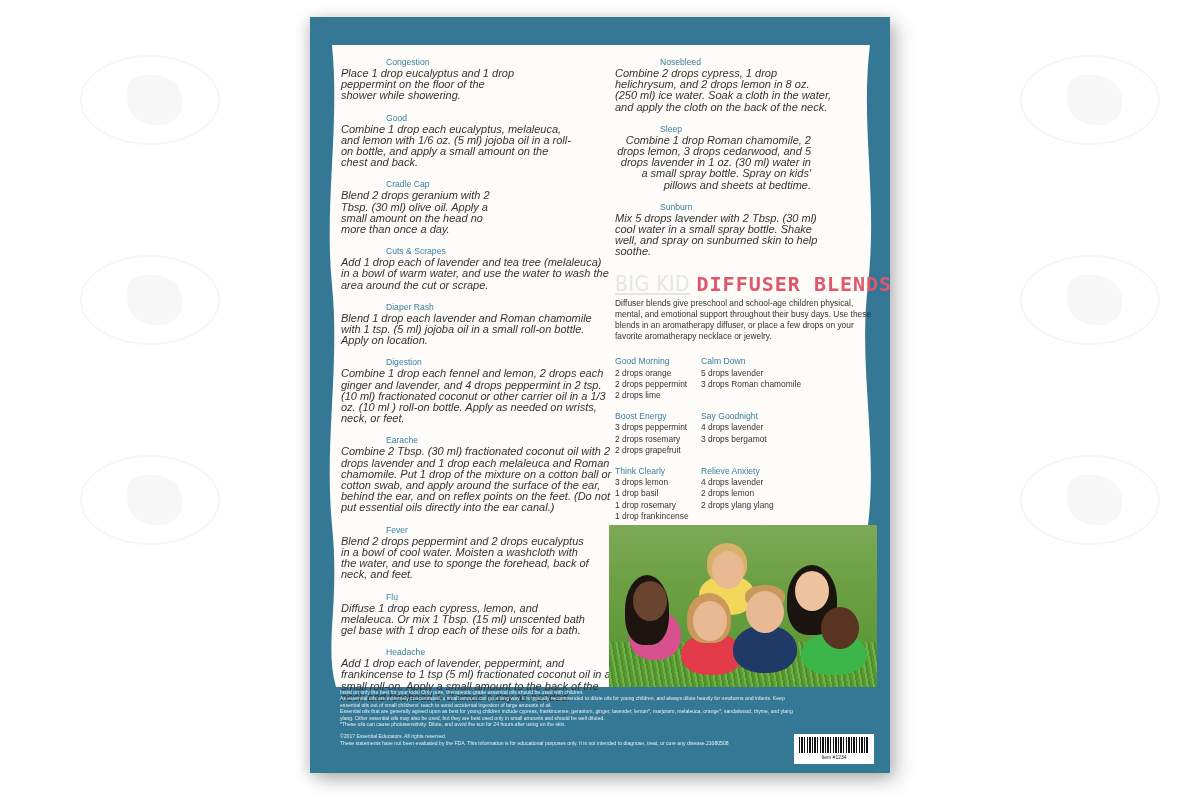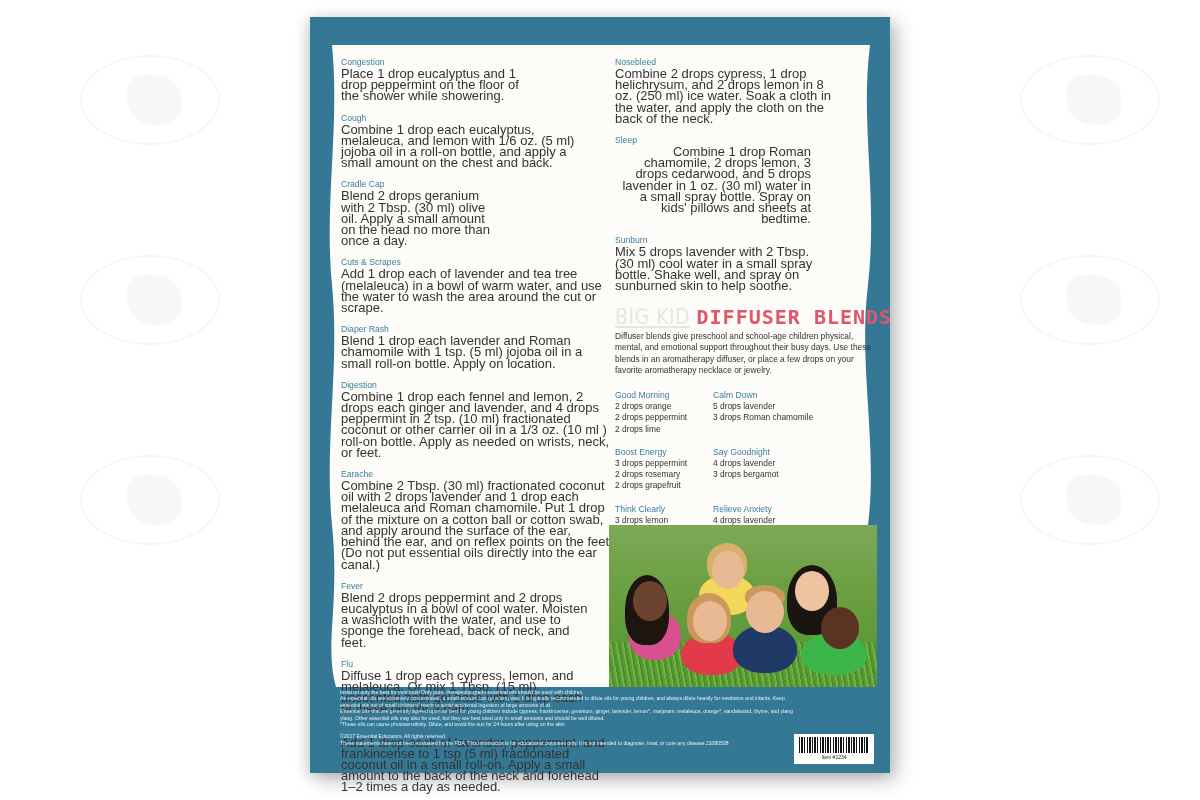--- a/index.html
+++ b/index.html
@@ -35,39 +35,39 @@
 
   .col-left {
     position: absolute; left: 31px; top: 40px; width: 272px;
   }
   .col-right {
     position: absolute; left: 305px; top: 40px; width: 260px;
   }
 
   .remedy { margin-bottom: 11px; }
   .remedy-title {
-    color: #3a7ea0; font-size: 8.6px; line-height: 11px; display: block;
+    color: #3a7ea0; font-size: 8.6px; line-height: 11px; display: block; margin-left: 45px;
   }
   .remedy-body {
-    color: #333333; font-size: 13px; line-height: 11.2px; display: block;
+    color: #333333; font-size: 11px; line-height: 11.2px; display: block; font-style: italic;
   }
 
   .diffuser-heading {
     margin-top: 14px; font-size: 21px; line-height: 24px; letter-spacing: 0.5px;
     white-space: nowrap;
   }
   .diffuser-heading .h-big { color: #e5e5e5; font-family: "DejaVu Sans", sans-serif; font-weight: normal; font-stretch: condensed; text-decoration: underline; }
   .diffuser-heading .h-blends { color: #e0566b; font-family: "DejaVu Sans Mono", monospace; font-weight: bold; font-size: 20px; letter-spacing: 1px; }
 
   .diffuser-intro {
     color: #333333; font-size: 8.4px; line-height: 11.2px; margin-top: 2px; width: 258px;
   }
 
   .blend-grid {
-    display: grid; grid-template-columns: 86px 170px; column-gap: 0; row-gap: 10px; margin-top: 14px; gap: 12px;
+    display: grid; grid-template-columns: 86px 170px; column-gap: 0; row-gap: 10px; margin-top: 14px;
   }
   .blend-title { color: #3a7ea0; font-size: 8.6px; line-height: 11.2px; display: block; }
   .blend-line { color: #333333; font-size: 8.4px; line-height: 11.2px; display: block; }
 
   .photo {
     position: absolute; left: 299px; top: 508px; width: 268px; height: 162px;
     overflow: hidden; background: linear-gradient(180deg, #7da957 0%, #6da044 35%, #5f9a3a 70%, #4f8a2e 100%);
   }
   .photo .grass {
     position: absolute; left: 0; right: 0; bottom: 0; height: 45px;
@@ -116,21 +116,21 @@
   <svg class="wave-right" viewBox="0 0 40 480" preserveAspectRatio="none">
     <path d="M40 0 L20 0 C10 80, 28 150, 18 240 C8 320, 28 400, 18 480 L40 480 Z" fill="#357895"></path>
   </svg>
 
   <div class="col-left">
     <div class="remedy">
       <span class="remedy-title">Congestion</span>
       <span class="remedy-body" style="width:180px;">Place 1 drop eucalyptus and 1 drop peppermint on the floor of the shower while showering.</span>
     </div>
     <div class="remedy">
-      <span class="remedy-title">Cough</span>
+      <span class="remedy-title">Good</span>
       <span class="remedy-body" style="width:236px;">Combine 1 drop each eucalyptus, melaleuca, and lemon with 1/6 oz. (5 ml) jojoba oil in a roll-on bottle, and apply a small amount on the chest and back.</span>
     </div>
     <div class="remedy">
       <span class="remedy-title">Cradle Cap</span>
       <span class="remedy-body" style="width:150px;">Blend 2 drops geranium with 2 Tbsp. (30 ml) olive oil. Apply a small amount on the head no more than once a day.</span>
     </div>
     <div class="remedy">
       <span class="remedy-title">Cuts &amp; Scrapes</span>
       <span class="remedy-body">Add 1 drop each of lavender and tea tree (melaleuca) in a bowl of warm water, and use the water to wash the area around the cut or scrape.</span>
     </div>

